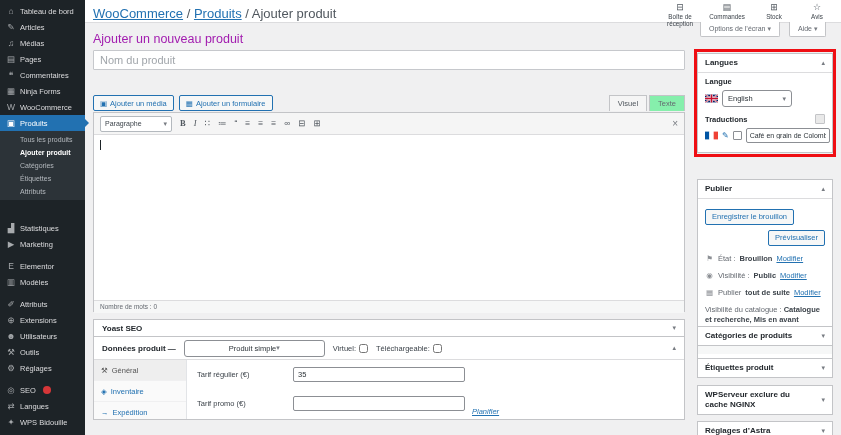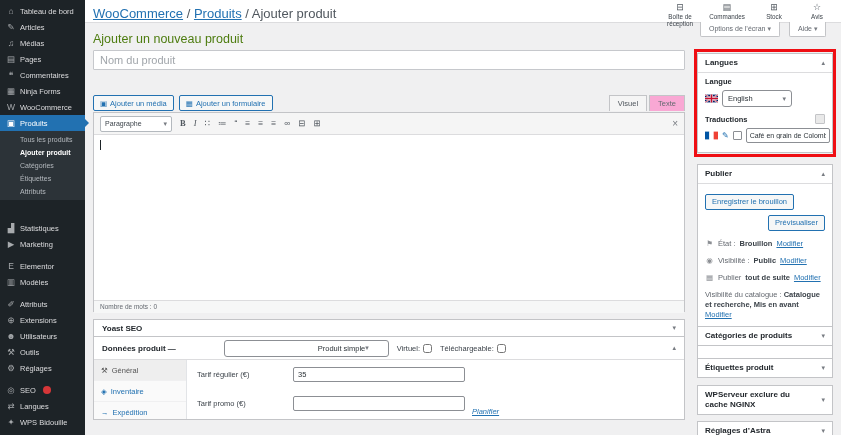--- a/index.html
+++ b/index.html
@@ -30,31 +30,31 @@
   .ta{display:flex;flex-direction:column;align-items:center;width:40px;cursor:pointer;}
   .ta.narrow{width:32px;}
   .ta .ic{font-size:9px;line-height:10px;color:#50575e;}
   .ta .lb{font-size:6.3px;text-align:center;line-height:1.15;margin-top:1px;color:#3c434a;}
   .chrome-tab{position:absolute;top:22px;background:#fff;border:1px solid #c3c4c7;border-top:none;
     font-size:7px;color:#646970;padding:3px 8px;cursor:pointer;border-radius:0 0 2px 2px;white-space:nowrap;z-index:4;}
   #tab-screen-options{left:700px;}
   #tab-help{left:789px;}
 
   
-  #page-heading{position:absolute;left:93px;top:32px;font-size:12.5px;color:#4d7c0f;font-weight:400;}
+  #page-heading{position:absolute;left:93px;top:32px;font-size:12.5px;color:#a21caf;font-weight:400;}
   #title-input{position:absolute;left:93px;top:50px;width:592px;height:20px;box-sizing:border-box;
     border:1px solid #c6c8cc;border-radius:1px;background:#fff;font-size:11px;padding:0 6px;color:#2c3338;font-family:inherit;}
   #title-input::placeholder{color:#a0a5aa;}
 
   #media-row{position:absolute;left:93px;top:95px;width:592px;display:flex;align-items:flex-end;}
   .btn-sec{display:inline-flex;align-items:center;gap:3px;background:#f6f7f7;border:1px solid #2271b1;
     color:#2271b1;font-size:7.5px;padding:0 6px;border-radius:2px;margin-right:5px;cursor:pointer;height:16px;box-sizing:border-box;white-space:nowrap;}
   .btn-sec .bic{font-size:7.5px;}
   .ed-tabs{margin-left:auto;display:flex;gap:2px;align-items:flex-end;}
-  .ed-tab{font-size:7.5px;padding:3px 8px;border:1px solid #c3c4c7;border-bottom:none;background:#f9a8d4;color:#646970;cursor:pointer;}
+  .ed-tab{font-size:7.5px;padding:3px 8px;border:1px solid #c3c4c7;border-bottom:none;background:#86efac;color:#646970;cursor:pointer;}
   .ed-tab.active{background:#f5f5f5;color:#50575e;}
 
   #editor{position:absolute;left:93px;top:112px;width:592px;height:200px;box-sizing:border-box;
     border:1px solid #c3c4c7;background:#fff;}
   #ed-toolbar{height:21px;background:#f5f5f5;border-bottom:1px solid #dcdcde;display:flex;align-items:center;gap:8px;padding:0 6px;}
   #paragraph-select{display:flex;align-items:center;justify-content:space-between;width:62px;height:14px;
     background:#fff;border:1px solid #b4b9be;border-radius:2px;font-size:7px;padding:0 4px;color:#3c434a;cursor:pointer;}
   .tb-btn{font-size:8.5px;color:#50575e;cursor:pointer;line-height:1;}
   .tb-bold{font-weight:bold;font-family:"Liberation Serif",serif;}
   .tb-italic{font-style:italic;font-family:"Liberation Serif",serif;}
@@ -65,22 +65,22 @@
     padding:2px 6px;box-sizing:border-box;}
 
   .wbox{background:#fff;border:1px solid #c3c4c7;box-sizing:border-box;}
   #yoast{position:absolute;left:93px;top:319px;width:592px;height:18px;display:flex;
     justify-content:space-between;align-items:center;padding:0 8px;}
   .box-title{font-size:8px;font-weight:bold;color:#23282d;}
   .ar{color:#787c82;font-size:7px;font-weight:normal;}
 
   #product-data{position:absolute;left:93px;top:336px;width:592px;height:84px;overflow:hidden;}
   #pd-header{height:22px;border-bottom:1px solid #dcdcde;display:flex;align-items:center;gap:8px;padding:0 8px;}
-  #pd-type{display:flex;align-items:center;justify-content:flex-end;width:125px;height:15px;
-    border:1px solid #8c8f94;border-radius:3px;font-size:7.5px;padding:0 19px;background:#fff;cursor:pointer;color:#2c3338;margin-left:40px;}
+  #pd-type{display:flex;align-items:center;justify-content:center;width:125px;height:15px;
+    border:1px solid #8c8f94;border-radius:3px;font-size:7.5px;padding:0 7px;background:#fff;cursor:pointer;color:#2c3338;}
   .pd-check{display:flex;align-items:center;gap:3px;font-size:7.5px;color:#3c434a;}
   .pd-check input{width:9px;height:9px;margin:0;}
   #pd-collapse{margin-left:auto;}
   #pd-body{display:flex;height:61px;}
   #pd-tabs{width:92px;background:#fafafa;border-right:1px solid #e2e4e7;flex:none;}
   .pd-tab{display:flex;align-items:center;gap:4px;height:20px;padding:0 7px;font-size:7.5px;color:#2271b1;
     border-bottom:1px solid #f0f0f1;cursor:pointer;white-space:nowrap;}
   .pd-tab .ic{font-size:7.5px;flex:none;}
   .pd-tab.active{background:#eee;color:#555;}
   #pd-fields{flex:1;padding:7px 0 0 10px;}
@@ -102,21 +102,21 @@
   .flag{width:13px;height:9px;flex:none;display:block;}
   #language-select{display:flex;align-items:center;justify-content:space-between;width:58px;height:15px;
     border:1px solid #8c8f94;border-radius:3px;font-size:7.5px;padding:0 5px;background:#fff;cursor:pointer;color:#2c3338;}
   .trad-head{display:flex;justify-content:space-between;align-items:center;}
   .mini-icon{width:8px;height:8px;background:#e9e9e9;border:1px solid #c3c4c7;border-radius:1px;cursor:pointer;}
   .pencil{color:#2271b1;font-size:8px;cursor:pointer;}
   .mini-check{width:7px;height:7px;border:1px solid #8c8f94;background:#fff;border-radius:1px;cursor:pointer;flex:none;}
   #translation-input{width:84px;height:15px;border:1px solid #8c8f94;border-radius:2px;font-size:7px;
     padding:0 3px;box-sizing:border-box;font-family:inherit;color:#2c3338;}
 
-  #panel-publier{top:164px;height:199px;overflow:hidden;}
+  #panel-publier{top:179px;height:199px;overflow:hidden;}
   #panel-publier .panel-h{border-bottom:1px solid #dcdcde;}
   .pub-body{padding:6px 7px 0;}
   .pub-preview-row{display:flex;justify-content:flex-end;margin-top:5px;}
   .pub-row{display:flex;gap:4px;font-size:7.5px;color:#646970;margin-top:8px;align-items:baseline;flex-wrap:wrap;}
   .pub-row .ic{width:9px;color:#8c8f94;font-size:7.5px;flex:none;text-align:center;}
   .pub-row b{color:#3c434a;}
   a.modlink{color:#2271b1;text-decoration:underline;cursor:pointer;}
   .pub-catalog{font-size:7.5px;color:#646970;margin-top:8px;line-height:1.35;}
   .pub-catalog b{color:#3c434a;}
   .pub-footer{margin-top:7px;border-top:1px solid #dcdcde;background:#f6f7f7;padding:5px 7px 6px;}

